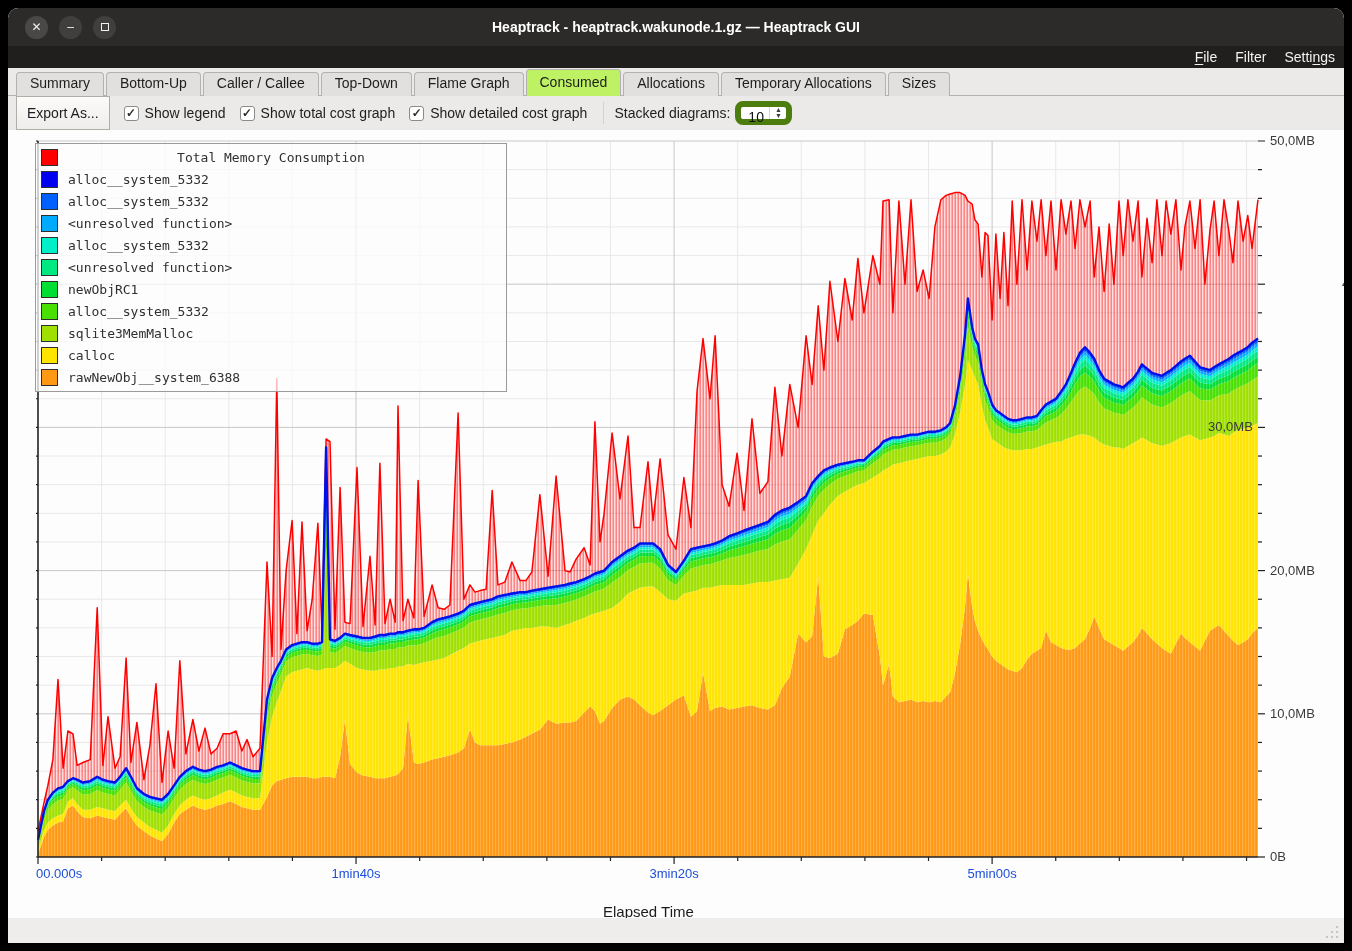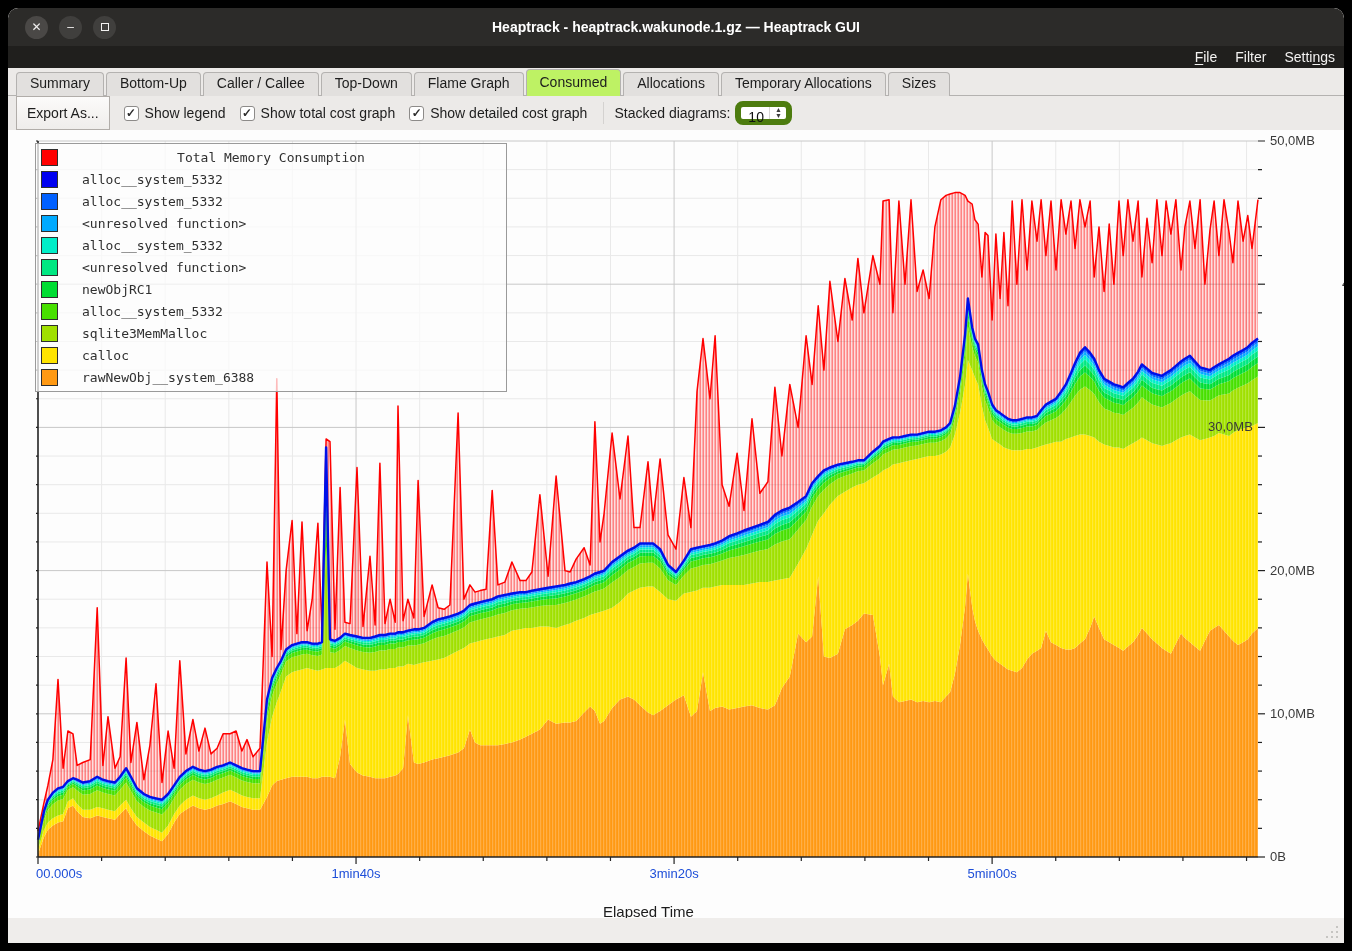--- a/index.html
+++ b/index.html
@@ -58,21 +58,21 @@
   .plot-svg { position:absolute; left:28px; top:9px; }
   .xlab { position:absolute; font-size:13px; color:#1d4ed8; white-space:nowrap; }
   .ylab { position:absolute; font-size:13px; color:#3a3a3a; white-space:nowrap; }
   .axis-title-x { position:absolute; font-size:15px; color:#1c1c1c; }
 
   
   .legend { position:absolute; left:27px; top:13px; width:472px;
             background:rgba(252,252,252,0.74); border:1px solid #9a9a9a; z-index:5; padding:2px 0 3px 0; }
   .legend-row { display:flex; align-items:center; height:22px; position:relative; }
   .legend-swatch { width:17px; height:17px; border:1px solid #2e2e2e; margin-left:5px; flex:none; }
-  .legend-label { font-family:"DejaVu Sans Mono", monospace; font-size:13px; color:#303030; margin-left:24px; }
+  .legend-label { font-family:"DejaVu Sans Mono", monospace; font-size:13px; color:#303030; margin-left:10px; }
   .legend-row.title .legend-label { position:absolute; left:0; right:0; text-align:center; margin-left:0; }
 
   
   .bottom-strip { position:absolute; left:0; top:910px; width:1336px; height:25px; background:#efedeb; }
   .grip { position:absolute; right:6px; bottom:5px; width:14px; height:14px; }
   .grip i { position:absolute; width:2px; height:2px; background:#b9b7b5; border-radius:50%; }
 </style>
 </head>
 <body>
 

